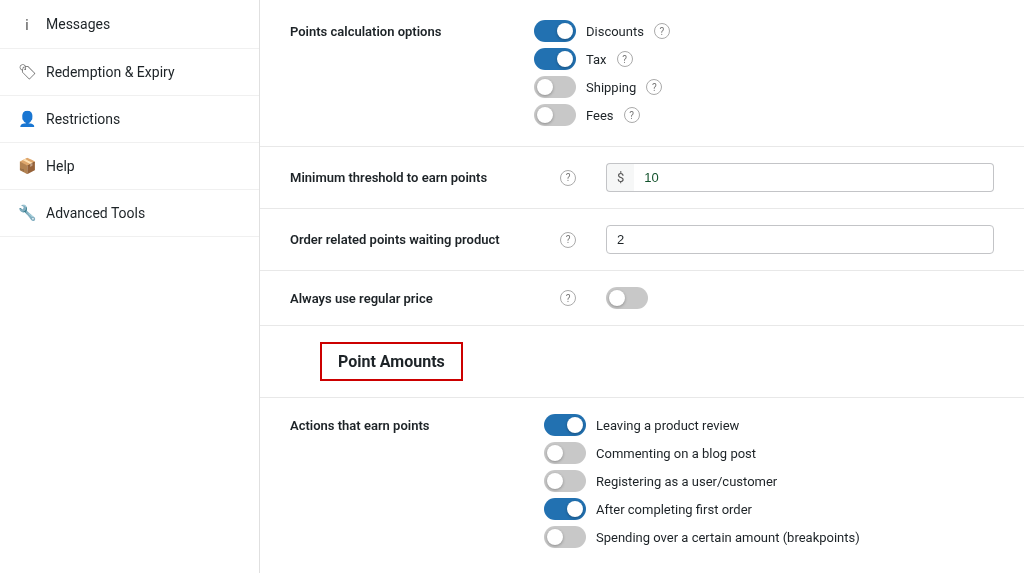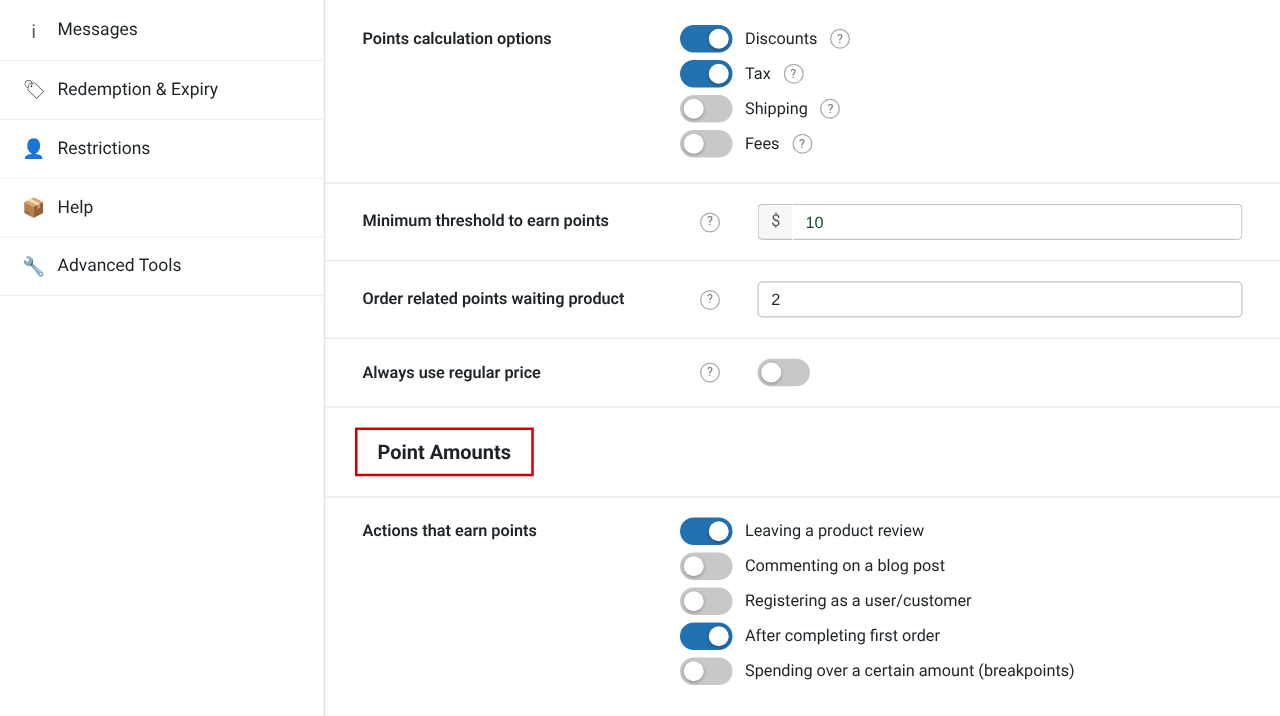--- a/index.html
+++ b/index.html
@@ -159,20 +159,21 @@
       border-bottom: 1px solid #e8e8e8;
       border-top: 1px solid #e8e8e8;
     }
     .section-header-box {
       display: inline-block;
       border: 2px solid #cc0000;
       padding: 8px 16px;
       font-weight: 700;
       font-size: 16px;
       color: #1d2327;
+      margin-left: 36px;
     }
     
     .actions-row {
       display: flex;
       align-items: flex-start;
       padding: 16px 30px;
       gap: 14px;
     }
     .actions-label {
       font-weight: 600;
@@ -193,21 +194,21 @@
     }
     
     .top-toggles {
       padding: 8px 0 8px 0;
       border-bottom: 1px solid #e8e8e8;
     }
     .points-calc-row {
       display: flex;
       align-items: flex-start;
       padding: 12px 30px;
-      gap: 14px;
+      gap: 4px;
     }
     .points-calc-label {
       font-weight: 600;
       font-size: 13px;
       min-width: 240px;
       color: #1d2327;
       padding-top: 4px;
     }
     .points-calc-toggles {
       display: flex;

